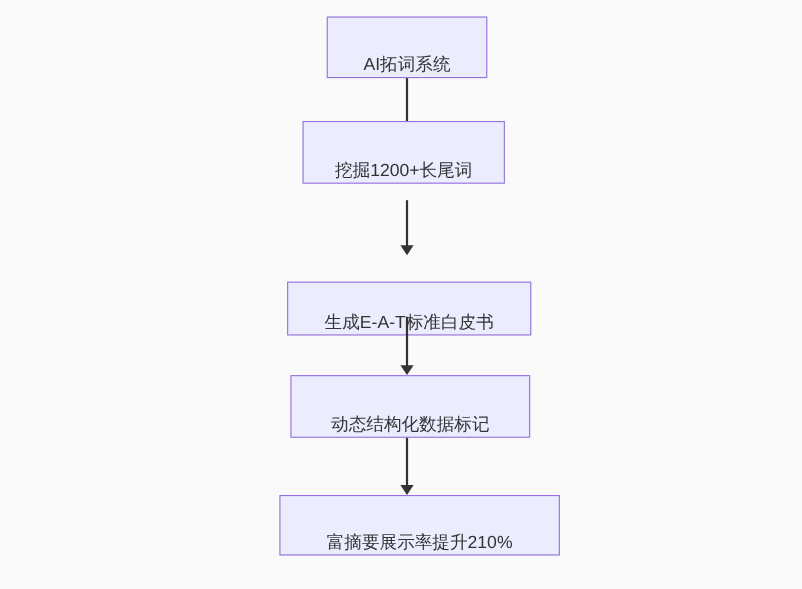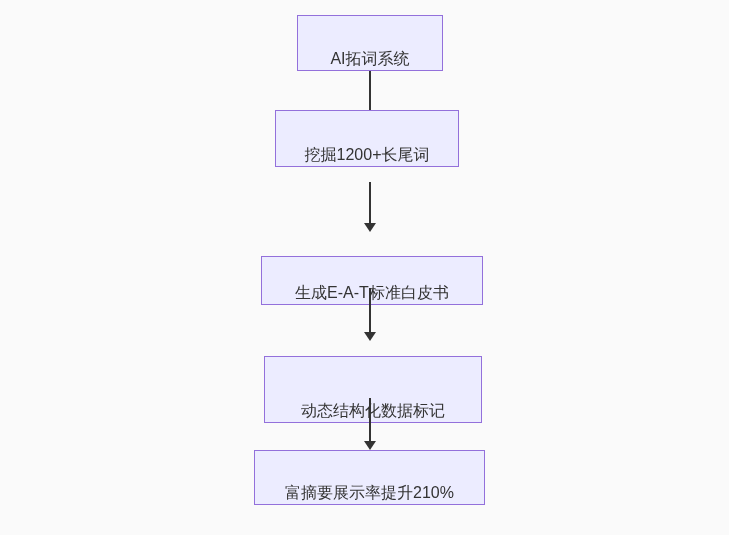--- a/index.html
+++ b/index.html
@@ -27,22 +27,22 @@
     font-size: 16px;
     display: flex;
     align-items: flex-end;
     justify-content: center;
     text-align: center;
     white-space: nowrap;
   }
   .node-1 { left: 297px; top: 15px;  width: 146px; height: 56px; }
   .node-2 { left: 275px; top: 110px; width: 184px; height: 57px; }
   .node-3 { left: 261px; top: 232px; width: 222px; height: 49px; margin-top: 24px; }
-  .node-4 { left: 264px; top: 356px; width: 218px; height: 67px; }
-  .node-5 { left: 254px; top: 450px; width: 231px; height: 55px; }
+  .node-4 { left: 264px; top: 341px; width: 218px; height: 57px; }
+  .node-5 { left: 254px; top: 450px; width: 255px; height: 55px; }
 
   .edge {
     position: absolute;
     left: 370px;
     width: 12px;
     transform: translateX(-50%);
   }
   .edge-1 { top: 71px;  height: 54px; }
   .edge-2 { top: 182px; height: 50px; }
   .edge-3 { top: 288px; height: 53px; }

